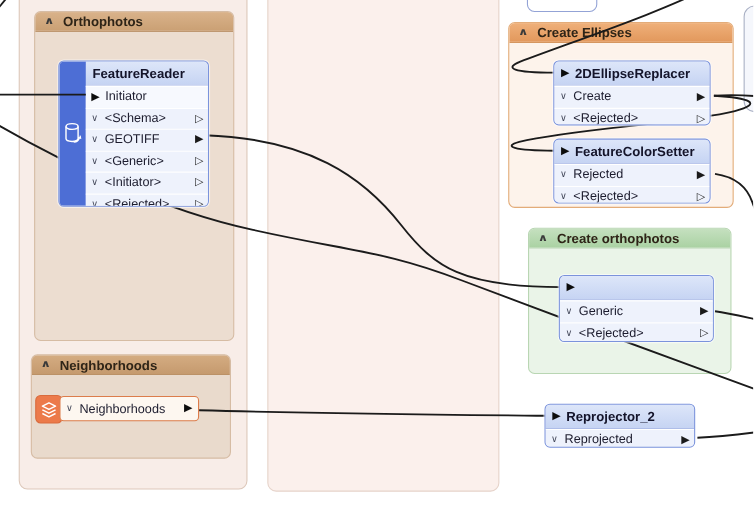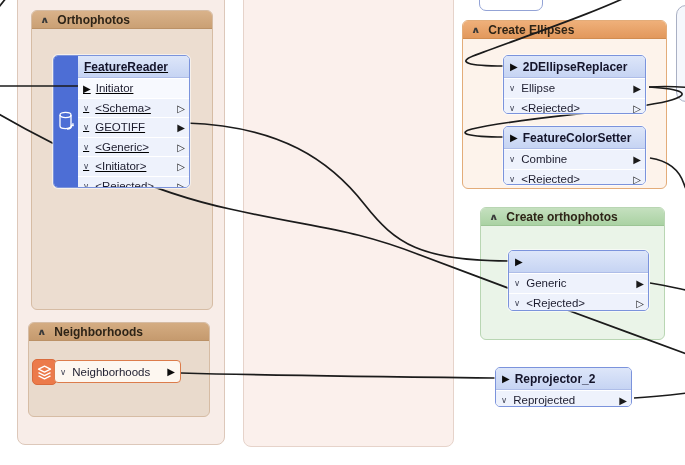--- a/index.html
+++ b/index.html
@@ -91,21 +91,21 @@
       <path d="M 649 -14 C 605 10, 520 38, 473 56 C 458 62, 466 66, 504 66"></path>
       <path d="M 649 87 C 664 86, 674 86, 693 88"></path>
       <path d="M 649 87 C 682 89, 694 94, 668 101 C 625 112, 520 117, 472 129 C 457 133, 466 137, 504 137"></path>
       <path d="M 650 158 C 670 161, 680 172, 684 184 C 687 193, 690 197, 696 201"></path>
       <path d="M 650 283 C 664 285, 676 288, 695 292"></path>
       <path d="M 181 373 C 290 376, 400 377, 496 378"></path>
       <path d="M 634 398 C 656 397, 672 395, 695 392"></path>
     </g>
   </svg>
 
-  <div class="node" style="left:53px;top:55px;width:137px;height:133px;text-decoration:underline;">
+  <div class="node" style="left:53px;top:55px;width:137px;height:133px;">
     <div class="fr-bar">
       <svg width="17" height="22" viewBox="0 0 17 22">
         <g fill="none" stroke="#ffffff" stroke-width="1.3">
           <ellipse cx="7.5" cy="4" rx="5.5" ry="2.6"></ellipse>
           <path d="M2 4 v11 a5.5 2.6 0 0 0 11 0 v-11"></path>
           <path d="M9 18 a5 5 0 0 0 5 -4" stroke-width="1.4"></path>
           <path d="M14.8 12.2 l0.4 2.4 -2.3 -0.4" stroke-width="1.2"></path>
         </g>
       </svg>
     </div>
@@ -148,40 +148,40 @@
   </div>
 
   <div class="node" style="left:503px;top:55px;width:143px;height:59px;">
     <div class="ntitle">
       <span class="t-in">▶</span>
       <span>2DEllipseReplacer</span>
     </div>
     <div>
         <div class="prow">
           <span class="chev">∨</span>
-          <span class="plab">Ellipse</span>
+          <span class="plab">Create</span>
           <span class="pout">▶</span>
         </div>
         <div class="prow">
           <span class="chev">∨</span>
           <span class="plab">&lt;Rejected&gt;</span>
           <span class="pout">▷</span>
         </div>
       </div>
   </div>
 
   <div class="node" style="left:503px;top:126px;width:143px;height:59px;">
     <div class="ntitle">
       <span class="t-in">▶</span>
       <span>FeatureColorSetter</span>
     </div>
     <div>
         <div class="prow">
           <span class="chev">∨</span>
-          <span class="plab">Combine</span>
+          <span class="plab">Rejected</span>
           <span class="pout">▶</span>
         </div>
         <div class="prow">
           <span class="chev">∨</span>
           <span class="plab">&lt;Rejected&gt;</span>
           <span class="pout">▷</span>
         </div>
       </div>
   </div>
 

